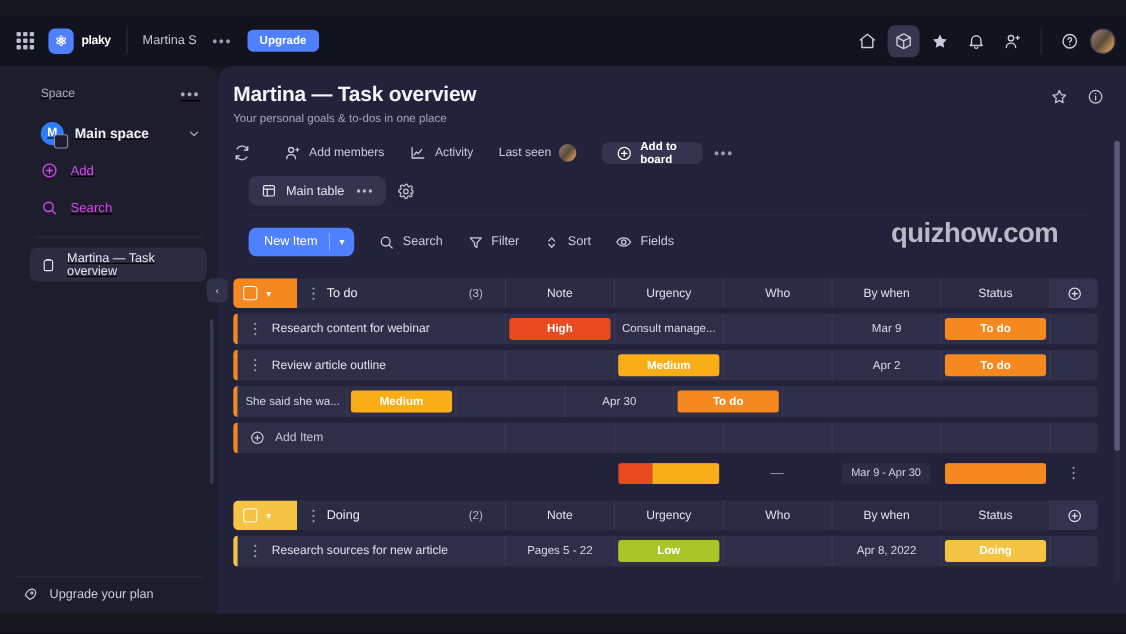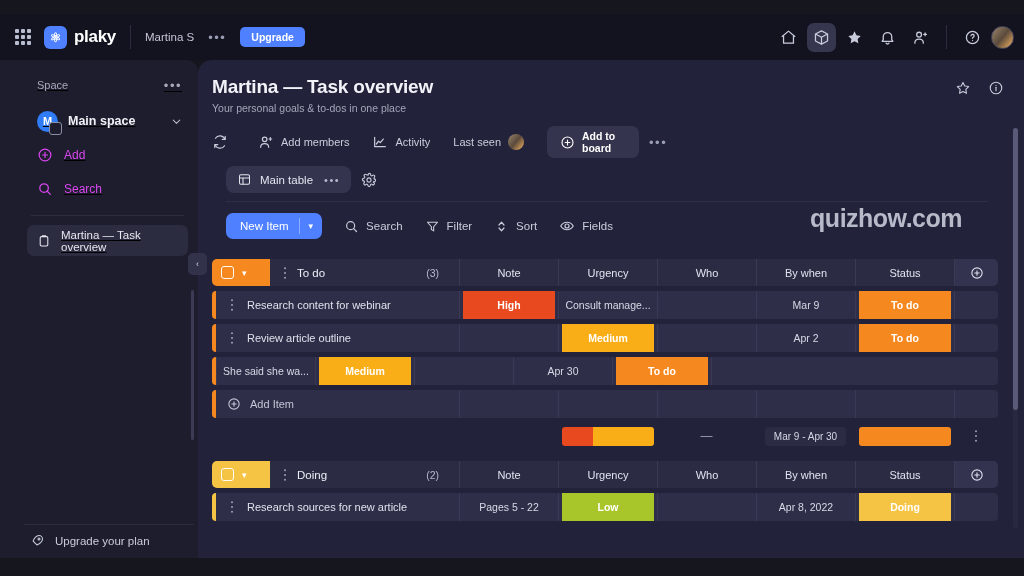--- a/index.html
+++ b/index.html
@@ -27,21 +27,21 @@
     display: grid; grid-template-columns: repeat(3,1fr); grid-template-rows: repeat(3,1fr);
     gap: 2px; padding: 5px;
   }
   .grid-icon i { background: #b9bdd0; border-radius: 1px; display: block; }
   .brand { display: flex; align-items: center; gap: 7px; margin-left: 8px; }
   .brand-mark {
     width: 23px; height: 23px; border-radius: 6px; background: #4f80ff;
     display: flex; align-items: center; justify-content: center;
     color: #fff; font-size: 13px; font-weight: bold;
   }
-  .brand-name { color: #fff; font-size: 17px; font-weight: bold; letter-spacing: -0.3px; }
+  .brand-name { color: #fff; font-size: 11px; font-weight: bold; letter-spacing: -0.3px; }
   .topsep { width: 1px; height: 24px; background: #2c2c40; margin: 0 14px; }
   .workspace-name { color: #c3c6d6; font-size: 11.5px; }
   .dots { color: #9a9eb4; font-size: 13px; letter-spacing: 1.5px; margin-left: 14px; }
   .upgrade-btn {
     margin-left: 14px; background: #4f80ff; color: #fff;
     font-size: 10.5px; padding: 4px 11px; border-radius: 5px; font-weight: 600;
   }
   .top-right { margin-left: auto; display: flex; align-items: center; gap: 4px; padding-right: 10px; }
   .ticon {
     width: 29px; height: 29px; border-radius: 7px;
@@ -90,21 +90,21 @@
     display: flex; align-items: center; gap: 11px;
     padding: 0 16px 0 20px; height: 34px; color: #d946ef; font-size: 12px;
   }
   .side-div { height: 1px; background: #2c2c40; margin: 9px 14px; }
   .board-row {
     display: flex; align-items: center; gap: 10px; margin: 0 10px;
     padding: 0 10px; height: 31px; border-radius: 7px;
     background: #2c2c40; color: #e6e7ef; font-size: 11.5px;
   }
   .side-bottom {
-    position: absolute; left: 10px; bottom: 0; width: 198px;
+    position: absolute; left: 0; bottom: 0; width: 198px;
   }
   .side-bottom .side-div { margin: 0 14px 8px 14px; }
   .upgrade-row {
     display: flex; align-items: center; gap: 10px;
     padding: 0 16px 10px 20px; color: #c9ccdb; font-size: 11.5px;
   }
   .collapse-btn {
     position: absolute; left: 188px; top: 253px;
     width: 19px; height: 22px; border-radius: 5px;
     background: #32324a; color: #d4d6e3; font-size: 9px;
@@ -193,21 +193,21 @@
     flex: 1; display: flex; align-items: center; gap: 10px;
     padding-left: 11px; color: #dfe1ec; font-size: 11px;
   }
   .kebab { color: #9da0b4; font-size: 10px; line-height: 1; letter-spacing: 0; }
   .cell {
     width: 99px; display: flex; align-items: center; justify-content: center;
     color: #d7d9e6; font-size: 10.5px; border-left: 1px solid #3a3a57;
   }
   .endcell { width: 44px; border-left: 1px solid #3a3a57; }
   .pill {
-    width: 92px; height: 32px; border-radius: 3px;
+    width: 92px; height: 20px; border-radius: 3px;
     display: flex; align-items: center; justify-content: center;
     font-size: 10.5px; font-weight: 600; color: #fff;
   }
   .addrow {
     display: flex; align-items: stretch; height: 28px;
     background: #2e2e48; border-radius: 4px; margin-top: 5px; overflow: hidden;
   }
   .addlbl { flex: 1; display: flex; align-items: center; gap: 9px; padding-left: 11px; color: #c3c6d6; font-size: 11px; }
   .sumrow { display: flex; align-items: stretch; height: 26px; margin-top: 5px; }
   .sumspacer { flex: 1; }

